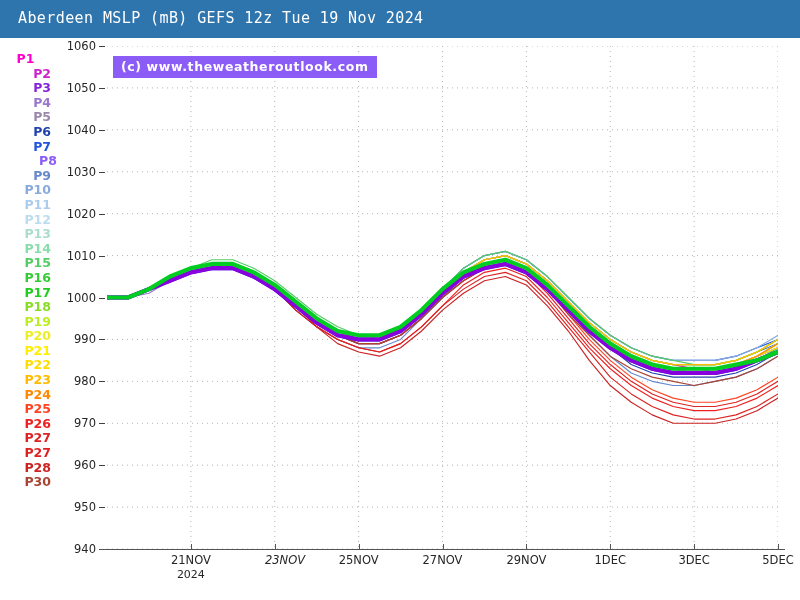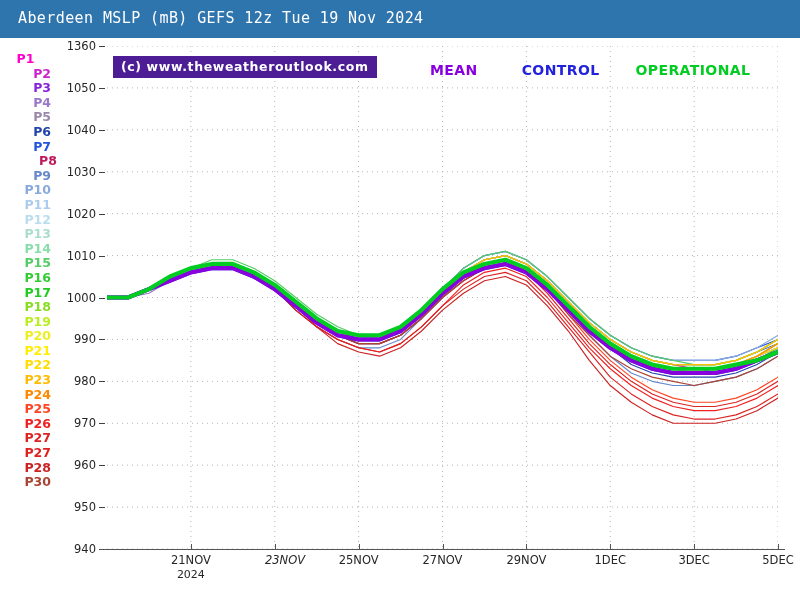--- a/index.html
+++ b/index.html
@@ -62,21 +62,21 @@
     white-space:nowrap;text-align:center;
     font-family:"DejaVu Sans",sans-serif;
   }
   .xtick-mark{
     position:absolute;width:1px;height:6px;background:#555;top:544px;
   }
 
   
   #watermark{
     position:absolute;left:113px;top:56px;
-    background:#4c1d95;color:#ffffff;
+    background:#8b5cf6;color:#ffffff;
     font-size:12.5px;font-weight:bold;letter-spacing:.6px;
     padding:3px 8px 4px 8px;white-space:nowrap;
     font-family:"DejaVu Sans",sans-serif;
   }
 
   
   #special-legend{position:absolute;left:430px;top:60px;white-space:nowrap;}
   .special-item{
     display:inline-block;font-size:14px;font-weight:bold;letter-spacing:.4px;
     font-family:"DejaVu Sans",sans-serif;
@@ -92,21 +92,21 @@
   </div>
 
   <div id="member-legend">
       <div class="member-item" style="color: rgb(255, 0, 204); text-align: center;">P1</div>
       <div class="member-item" style="color: rgb(204, 34, 204);">P2</div>
       <div class="member-item" style="color: rgb(136, 34, 221);">P3</div>
       <div class="member-item" style="color: rgb(153, 119, 204);">P4</div>
       <div class="member-item" style="color: rgb(153, 136, 170);">P5</div>
       <div class="member-item" style="color: rgb(34, 68, 170);">P6</div>
       <div class="member-item" style="color: rgb(34, 85, 221);">P7</div>
-      <div class="member-item" style="color: #be185d; margin-left: 39px;">P8</div>
+      <div class="member-item" style="color: #8b5cf6; margin-left: 39px;">P8</div>
       <div class="member-item" style="color: rgb(102, 136, 204);">P9</div>
       <div class="member-item" style="color: rgb(136, 170, 221);">P10</div>
       <div class="member-item" style="color: rgb(170, 204, 238);">P11</div>
       <div class="member-item" style="color: rgb(187, 221, 238);">P12</div>
       <div class="member-item" style="color: rgb(170, 221, 204);">P13</div>
       <div class="member-item" style="color: rgb(136, 221, 170);">P14</div>
       <div class="member-item" style="color: rgb(85, 204, 102);">P15</div>
       <div class="member-item" style="color: rgb(51, 204, 51);">P16</div>
       <div class="member-item" style="color: rgb(34, 204, 34);">P17</div>
       <div class="member-item" style="color: rgb(136, 221, 34); padding-left: 20px;">P18</div>
@@ -118,21 +118,21 @@
       <div class="member-item" style="color: rgb(255, 136, 0);">P24</div>
       <div class="member-item" style="color: rgb(255, 68, 34);">P25</div>
       <div class="member-item" style="color: rgb(238, 34, 34);">P26</div>
       <div class="member-item" style="color: rgb(221, 34, 34);">P27</div>
       <div class="member-item" style="color: rgb(221, 34, 34);">P27</div>
       <div class="member-item" style="color: rgb(204, 34, 34);">P28</div>
       <div class="member-item" style="color: rgb(170, 68, 51);">P30</div>
     </div>
 
   <div id="y-axis">
-      <div class="ytick-label" style="left: 50px; top: 39px;">1360</div>
+      <div class="ytick-label" style="left: 50px; top: 39px;">1060</div>
       <div class="ytick-dash" style="left: 99px; top: 46px;"></div>
       <div class="ytick-label" style="left: 50px; top: 80.9167px;">1050</div>
       <div class="ytick-dash" style="left: 99px; top: 87.9167px;"></div>
       <div class="ytick-label" style="left: 50px; top: 122.833px;">1040</div>
       <div class="ytick-dash" style="left: 99px; top: 129.833px;"></div>
       <div class="ytick-label" style="left: 50px; top: 164.75px;">1030</div>
       <div class="ytick-dash" style="left: 99px; top: 171.75px;"></div>
       <div class="ytick-label" style="left: 50px; top: 206.667px;">1020</div>
       <div class="ytick-dash" style="left: 99px; top: 213.667px;"></div>
       <div class="ytick-label" style="left: 50px; top: 248.583px;">1010</div>
@@ -228,15 +228,14 @@
       <div class="xtick-label" style="left: 565.25px; width: 90px;">1DEC</div>
       <div class="xtick-mark" style="left: 610.25px;"></div>
       <div class="xtick-label" style="left: 649.125px; width: 90px;">3DEC</div>
       <div class="xtick-mark" style="left: 694.125px;"></div>
       <div class="xtick-label" style="left: 733px; width: 90px;">5DEC</div>
       <div class="xtick-mark" style="left: 778px;"></div>
     </div>
 
   <div id="watermark">(c) www.theweatheroutlook.com</div>
 
-  <div id="special-legend"><span class="special-item" style="color: rgb(136, 0, 221); margin-right: 44px;">MEAN</span><span class="special-item" style="color: rgb(34, 34, 221); margin-right: 36px;">CONTROL</span><span class="special-item" style="color: rgb(0, 204, 34); margin-right: 0px;">OPERATIONAL</span></div>
 
 </div>
 
 </body></html>

